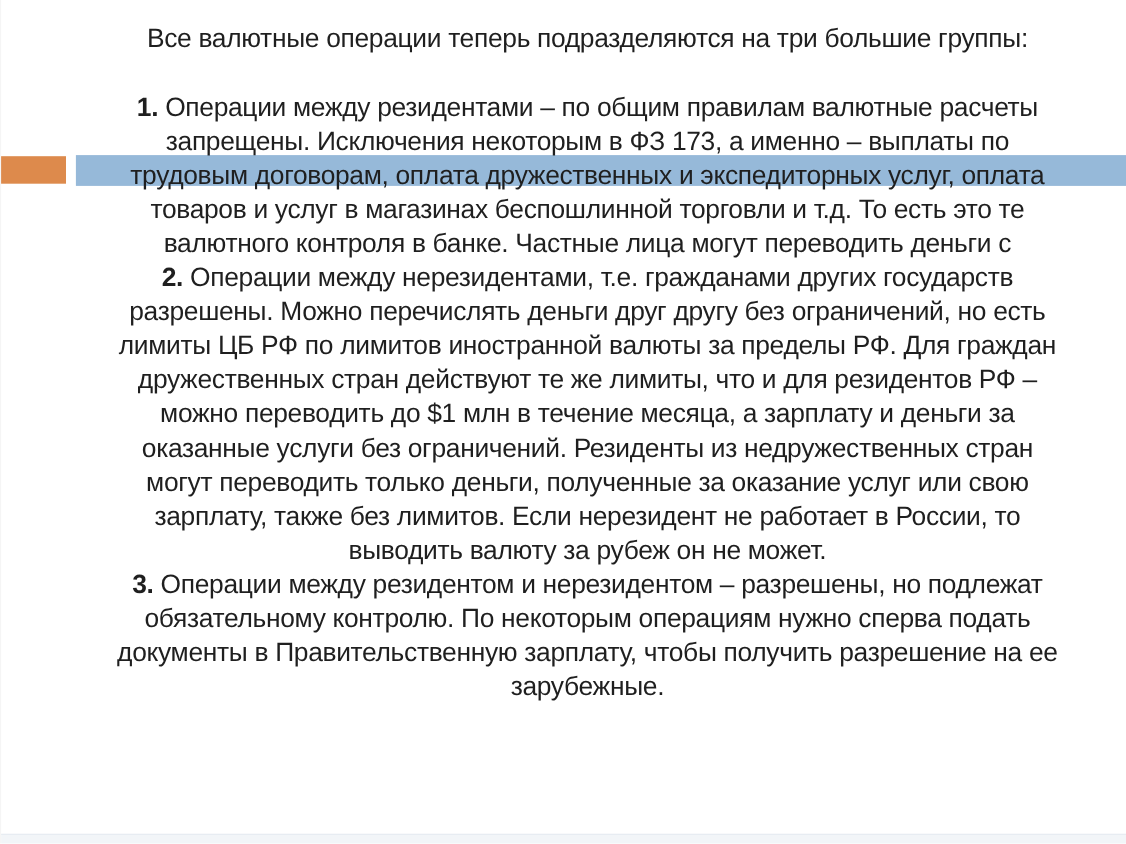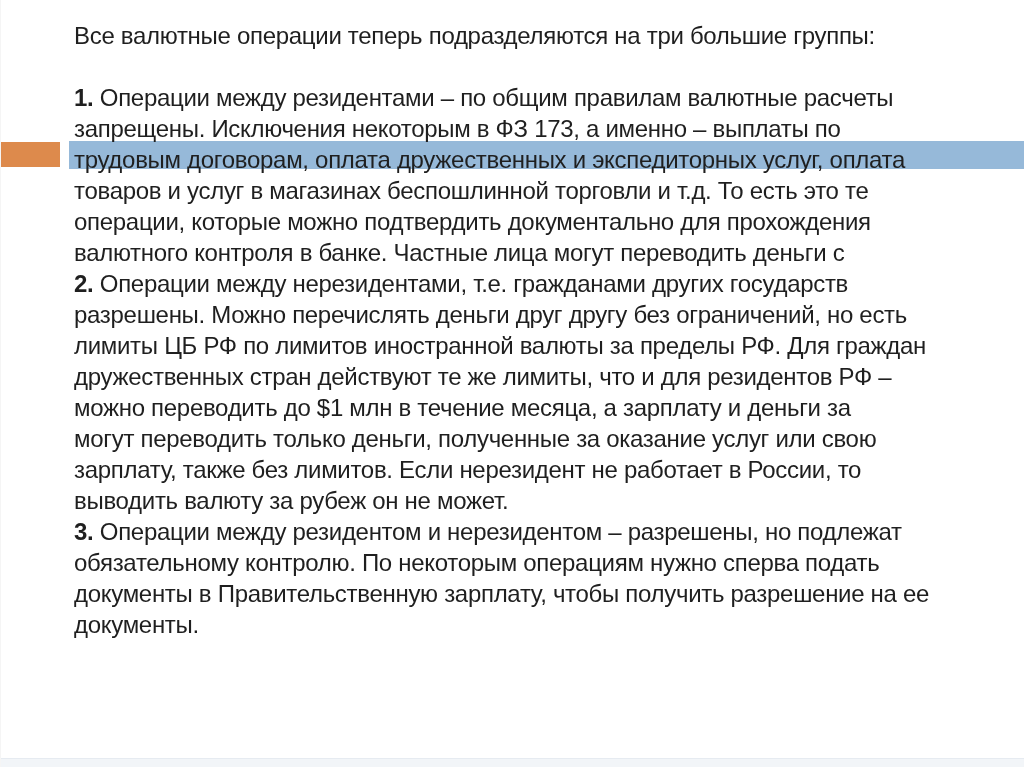--- a/index.html
+++ b/index.html
@@ -43,20 +43,21 @@
     font-size: 24px;
     line-height: 31px;
     letter-spacing: -0.3px;
     color: var(--text, #1f1f1f);
     z-index: 2;
   }
   .line {
     white-space: nowrap;
     height: 31px;
     min-height: 31px;
+    text-align: center;
   }
   .num {
     font-weight: bold;
   }
   .footer-line {
     position: absolute;
     left: 0;
     right: 0;
     bottom: 0;
     height: 8px;
@@ -70,29 +71,29 @@
 <div class="slide">
   <div class="highlight-band"></div>
   <div class="orange-block"></div>
   <div class="text-block">
       <div class="line">Все валютные операции теперь подразделяются на три большие группы:</div>
       <div class="line"></div>
       <div class="line"><span class="num">1.</span> Операции между резидентами – по общим правилам валютные расчеты</div>
       <div class="line">запрещены. Исключения некоторым в ФЗ 173, а именно – выплаты по</div>
       <div class="line">трудовым договорам, оплата дружественных и экспедиторных услуг, оплата</div>
       <div class="line">товаров и услуг в магазинах беспошлинной торговли и т.д. То есть это те</div>
-      <div class="line">операции, которые можно подтвердить документально для прохождения</div>
       <div class="line">валютного контроля в банке. Частные лица могут переводить деньги с</div>
       <div class="line"><span class="num">2.</span> Операции между нерезидентами, т.е. гражданами других государств</div>
       <div class="line">разрешены. Можно перечислять деньги друг другу без ограничений, но есть</div>
       <div class="line">лимиты ЦБ РФ по лимитов иностранной валюты за пределы РФ. Для граждан</div>
       <div class="line">дружественных стран действуют те же лимиты, что и для резидентов РФ –</div>
       <div class="line">можно переводить до $1 млн в течение месяца, а зарплату и деньги за</div>
+      <div class="line">оказанные услуги без ограничений. Резиденты из недружественных стран</div>
       <div class="line">могут переводить только деньги, полученные за оказание услуг или свою</div>
       <div class="line">зарплату, также без лимитов. Если нерезидент не работает в России, то</div>
       <div class="line">выводить валюту за рубеж он не может.</div>
       <div class="line"><span class="num">3.</span> Операции между резидентом и нерезидентом – разрешены, но подлежат</div>
       <div class="line">обязательному контролю. По некоторым операциям нужно сперва подать</div>
       <div class="line">документы в Правительственную зарплату, чтобы получить разрешение на ее</div>
-      <div class="line">документы.</div>
+      <div class="line">зарубежные.</div>
     </div>
   <div class="footer-line"></div>
 </div>
 
 </body></html>

